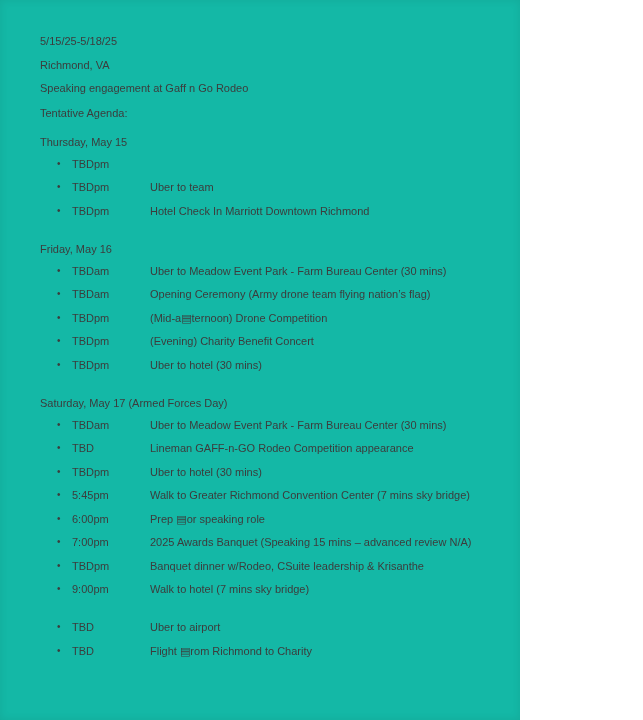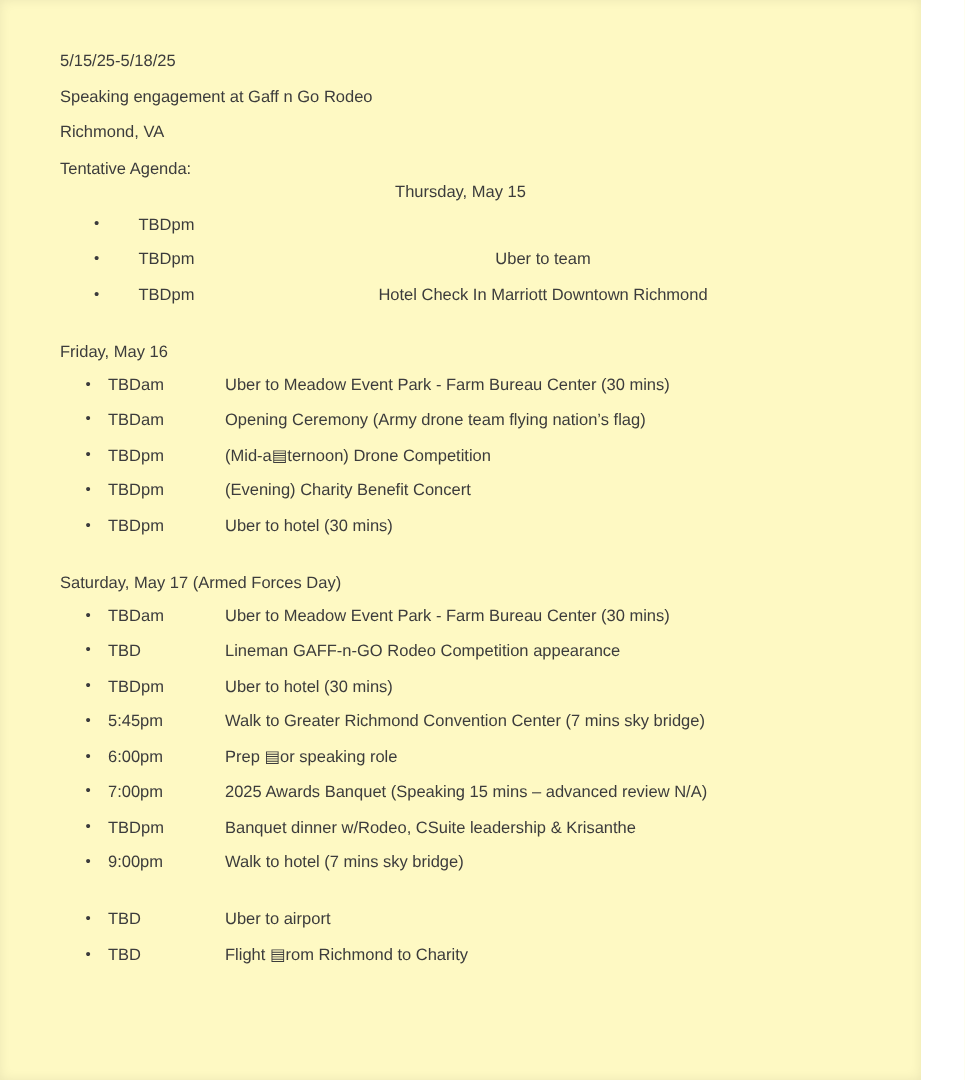--- a/index.html
+++ b/index.html
@@ -1,45 +1,45 @@
 <!DOCTYPE html>
 <html><head>
 <meta charset="utf-8">
 <style>
   html, body { margin: 0; padding: 0; background: #ffffff; }
   .page {
-    width: 614px;
+    width: 520px;
     height: 720px;
     box-sizing: border-box;
-    background: #fef9c3;
+    background: #14b8a6;
     box-shadow: inset 0 0 8px rgba(0,0,0,0.08);
     padding: 34px 40px 0 40px;
     font-family: "Liberation Sans", "DejaVu Sans", sans-serif;
     font-size: 11px;
     color: #3c3c3c;
     overflow: hidden;
   }
   .meta-line { margin: 0 0 9.5px 0; line-height: 14px; }
   .agenda-heading { font-weight: normal; margin: 0; line-height: 16px; }
   .day { margin-top: 24px; }
-  .day.first { margin-top: 0; text-align: center; }
+  .day.first { margin-top: 14px; }
   .day-label { line-height: 14px; margin: 0 0 8px 0; }
   .row { display: flex; margin: 0 0 9.5px 17px; line-height: 14px; }
   .row .bullet { width: 15px; flex: 0 0 15px; font-size: 10px; }
   .row .time { width: 78px; flex: 0 0 78px; }
   .row .desc { flex: 1; }
 </style>
 </head>
 <body>
 
 <div class="page">
 
   <p class="meta-line">5/15/25-5/18/25</p>
+  <p class="meta-line">Richmond, VA</p>
   <p class="meta-line">Speaking engagement at Gaff n Go Rodeo</p>
-  <p class="meta-line">Richmond, VA</p>
   <p class="agenda-heading">Tentative Agenda:</p>
 
   <div class="day first">
     <p class="day-label">Thursday, May 15</p>
     <div class="row">
       <span class="bullet">•</span>
       <span class="time">TBDpm</span>
     </div>
     <div class="row">
       <span class="bullet">•</span>

